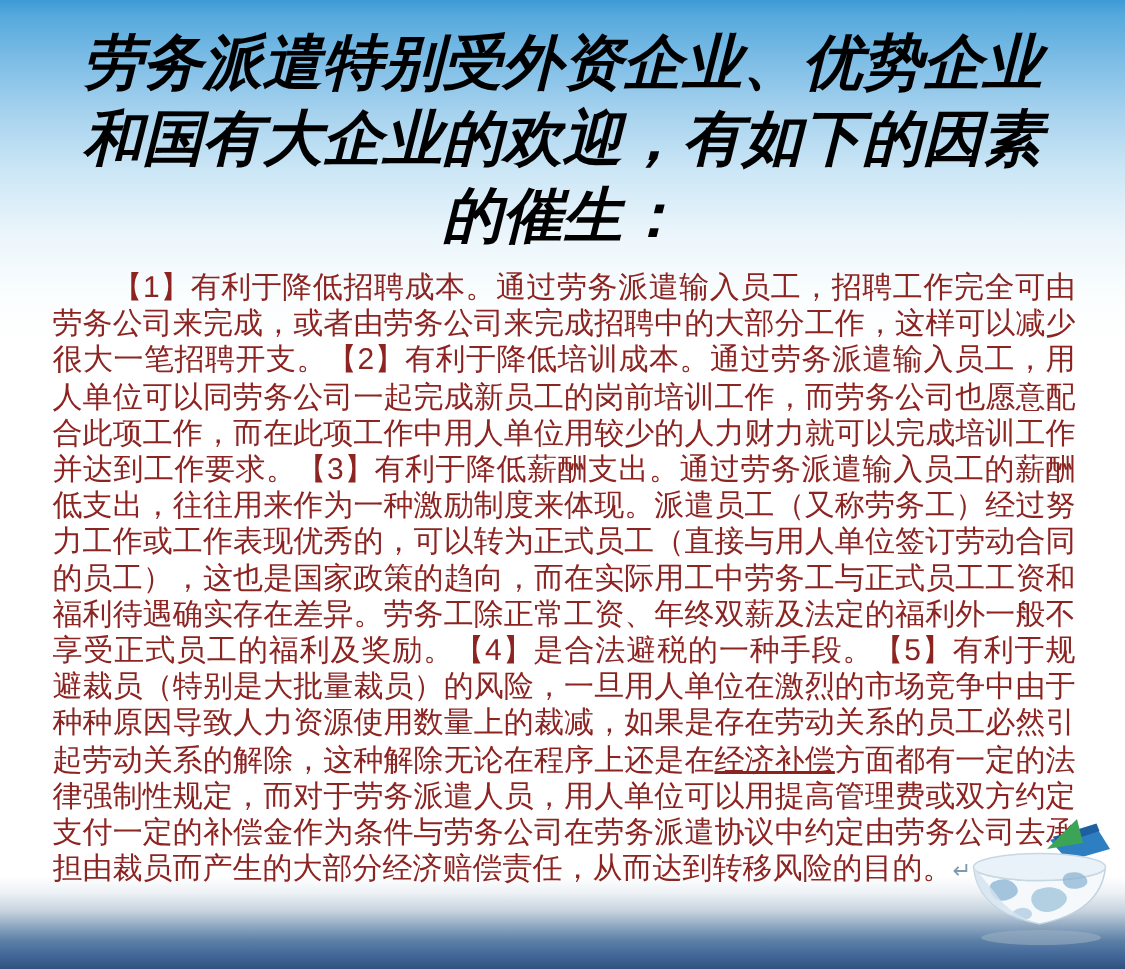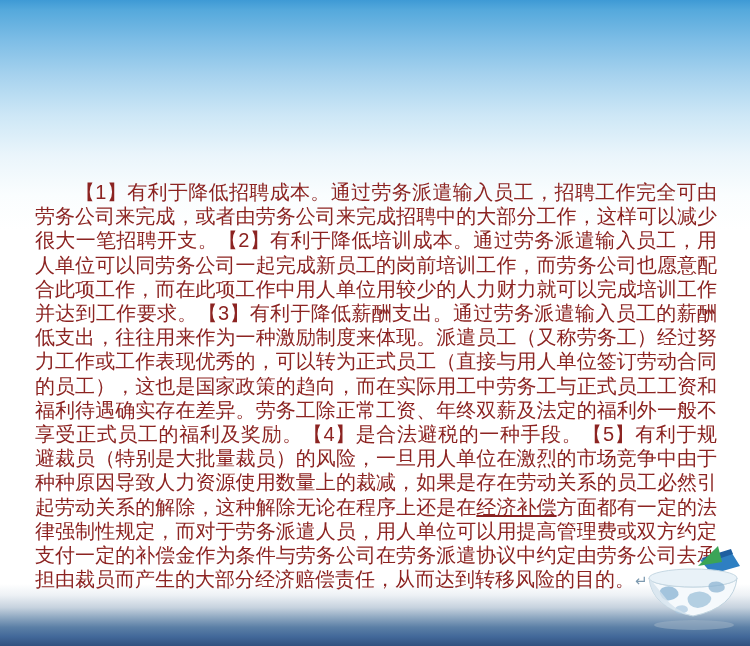--- a/index.html
+++ b/index.html
@@ -59,20 +59,21 @@
     padding-left:11px;white-space:nowrap;
   }
 </style>
 </head>
 <body>
 
 <div class="slide">
 
   <div class="sea-band"></div>
 
+  <div class="slide-title">劳务派遣特别受外资企业、优势企业和国有大企业的欢迎，有如下的因素的催生：</div>
 
   <div class="body-paragraph"><span>【1】有利于降低招聘成本。通过劳务派遣输入员工，招聘工作完全可由劳务公司来完成，或者由劳务公司来完成招聘中的大部分工作，这样可以减少很大一笔招聘开支。【2】有利于降低培训成本。通过劳务派遣输入员工，用人单位可以同劳务公司一起完成新员工的岗前培训工作，而劳务公司也愿意配合此项工作，而在此项工作中用人单位用较少的人力财力就可以完成培训工作并达到工作要求。【3】有利于降低薪酬支出。通过劳务派遣输入员工的薪酬低支出，往往用来作为一种激励制度来体现。派遣员工（又称劳务工）经过努力工作或工作表现优秀的，可以转为正式员工（直接与用人单位签订劳动合同的员工），这也是国家政策的趋向，而在实际用工中劳务工与正式员工工资和福利待遇确实存在差异。劳务工除正常工资、年终双薪及法定的福利外一般不享受正式员工的福利及奖励。【4】是合法避税的一种手段。【5】有利于规避裁员（特别是大批量裁员）的风险，一旦用人单位在激烈的市场竞争中由于种种原因导致人力资源使用数量上的裁减，如果是存在劳动关系的员工必然引起劳动关系的解除，这种解除无论在程序上还是在</span><span class="underlined-phrase">经济补偿</span><span>方面都有一定的法律强制性规定，而对于劳务派遣人员，用人单位可以用提高管理费或双方约定支付一定的补偿金作为条件与劳务公司在劳务派遣协议中约定由劳务公司去承担由裁员而产生的大部分经济赔偿责任，从而达到转移风险的目的。</span><span class="para-mark">↵</span>
   </div>
 
   <span class="globe">
     <svg width="110" height="86" viewBox="0 0 110 86" xmlns="http://www.w3.org/2000/svg">
 
       <ellipse cx="56" cy="79" rx="40" ry="5" fill="#9FB3C4" opacity="0.55"></ellipse>
 
       <polygon points="62,14 92,4 102,20 74,28" fill="#2E7FC2"></polygon>

